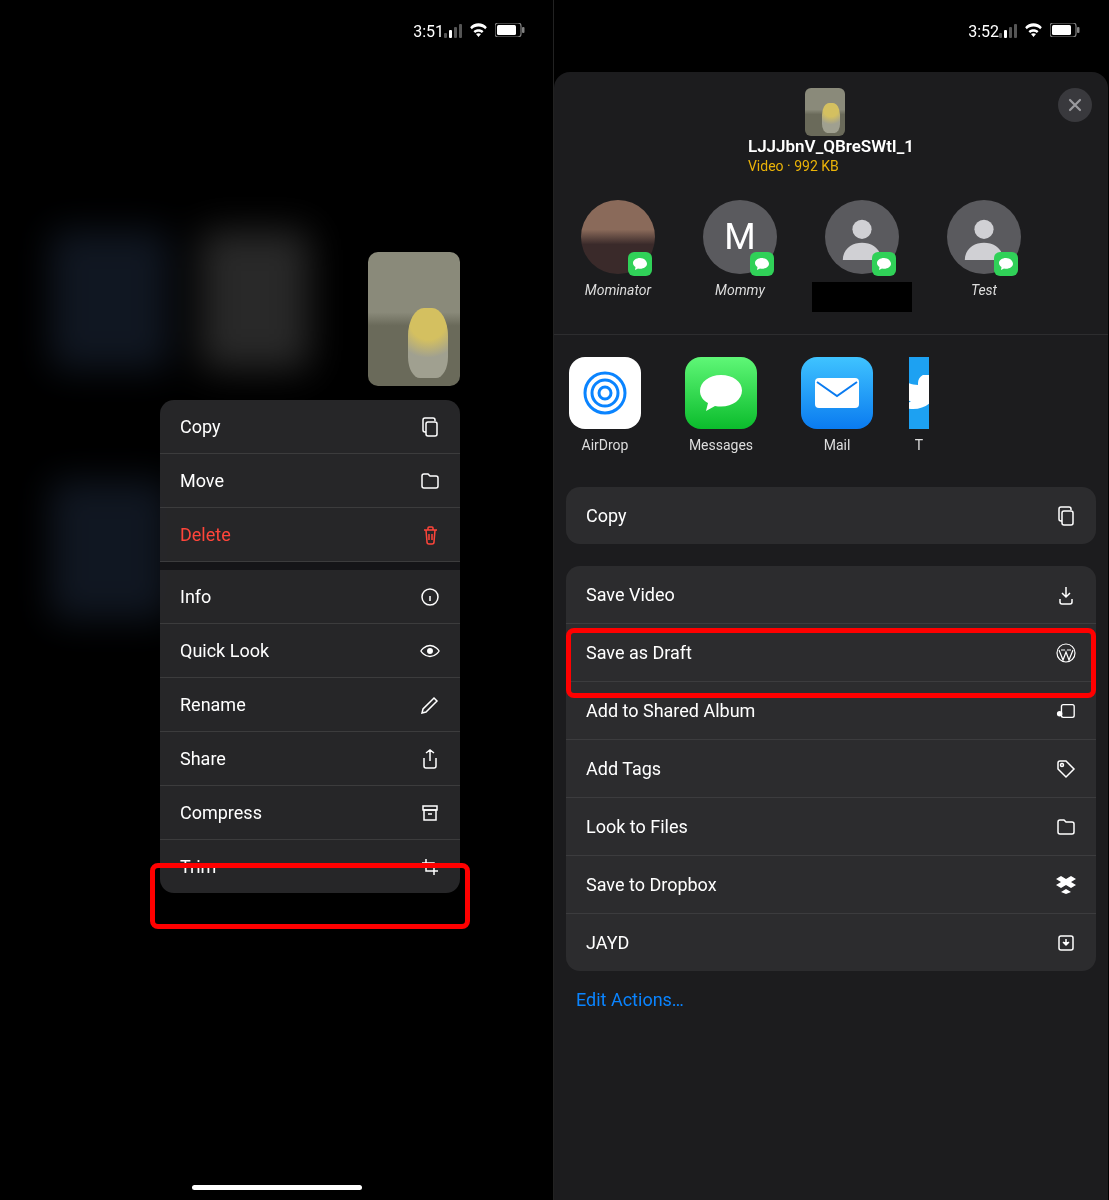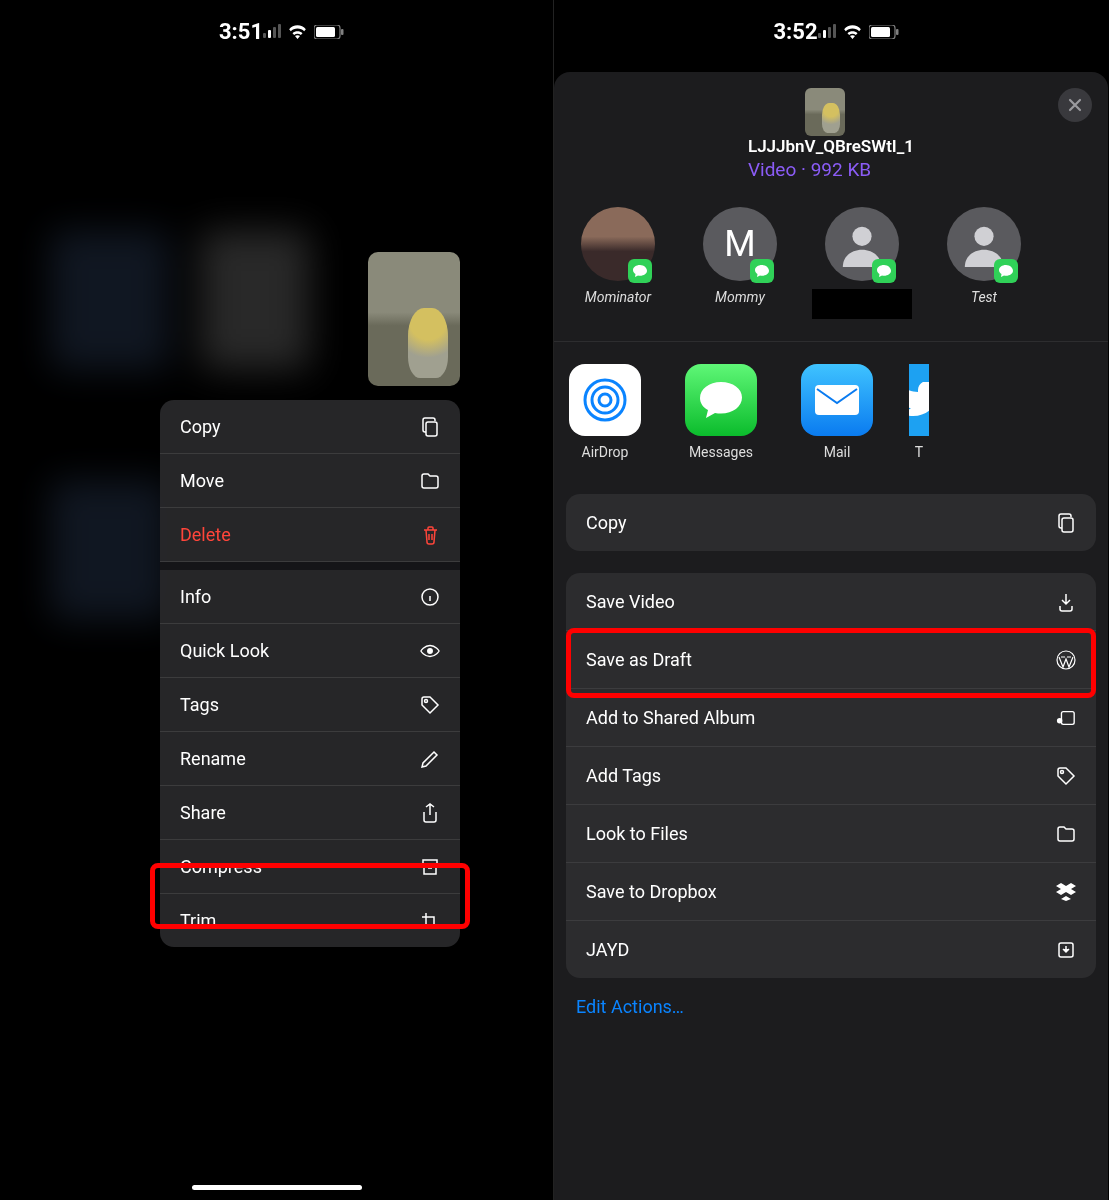--- a/index.html
+++ b/index.html
@@ -16,26 +16,26 @@
     width: 554px;
     height: 1200px;
     background: #000;
     position: relative;
     overflow: hidden;
   }
   .screen-left { border-right: 1px solid #222; }
   
   .status-bar {
     display: flex;
-    justify-content: center;
+    justify-content: flex-end;
     align-items: center;
     padding: 12px 28px 0 38px;
     height: 50px;
-    font-size: 22px;
-    font-weight: 700;
+    font-size: 16px;
+    font-weight: 400;
   }
   .status-icons { display: flex; align-items: center; gap: 6px; }
   .signal-bars { display: flex; align-items: flex-end; gap: 2px; }
   .sbar { width: 3px; background: #555; border-radius: 1px; }
   .sbar.on { background: #fff; }
   .sb1 { height: 5px; } .sb2 { height: 8px; } .sb3 { height: 11px; } .sb4 { height: 14px; }
   
   .blur-bg {
     position: absolute; inset: 50px 0 0 0;
     filter: blur(18px);
@@ -120,21 +120,21 @@
   }
   .sheet-thumb {
     width: 40px; height: 48px;
     border-radius: 6px;
     background: linear-gradient(to bottom, #8a8a7a 45%, #6a6a5a 55%);
     margin-right: 12px;
     position:relative; overflow:hidden;
   }
   .sheet-thumb .bird2{position:absolute;bottom:3px;right:5px;width:18px;height:30px;background:radial-gradient(circle at 50% 20%, #d4c060 30%, #a0a090 60%);border-radius:40% 40% 30% 30%;}
   .sheet-title { font-size: 17px; font-weight: 600; }
-  .sheet-sub { font-size: 19px; color: #8b5cf6; margin-top: 2px; }
+  .sheet-sub { font-size: 14px; color: #eab308; margin-top: 2px; }
   .close-btn {
     position: absolute; right: 16px; top: 16px;
     width: 34px; height: 34px;
     background: #39393d;
     border-radius: 50%;
     display: flex; align-items: center; justify-content: center;
     color: #9a9a9e;
   }
   .contacts-row {
     display: flex;
@@ -287,29 +287,20 @@
     <div class="menu-item">
       <span>Quick Look</span>
       <span class="mi-icon">
           <svg width="22" height="14" viewBox="0 0 22 14" fill="none" stroke="currentColor" stroke-width="1.5">
             <path d="M1 7s3.5-6 10-6 10 6 10 6-3.5 6-10 6S1 7 1 7z"></path>
             <circle cx="11" cy="7" r="2.5" fill="currentColor"></circle>
           </svg>
         </span>
     </div>
     <div class="menu-item">
-      <span>Tags</span>
-      <span class="mi-icon">
-          <svg width="20" height="20" viewBox="0 0 20 20" fill="none" stroke="currentColor" stroke-width="1.5">
-            <path d="M10 2l8 8-8 8-8-8V4a2 2 0 012-2h6z"></path>
-            <circle cx="6" cy="6" r="1.5"></circle>
-          </svg>
-        </span>
-    </div>
-    <div class="menu-item">
       <span>Rename</span>
       <span class="mi-icon">
           <svg width="18" height="18" viewBox="0 0 18 18" fill="none" stroke="currentColor" stroke-width="1.5">
             <path d="M13 2l3 3L5 16l-4 1 1-4L13 2z"></path>
           </svg>
         </span>
     </div>
     <div class="menu-item">
       <span>Share</span>
       <span class="mi-icon">

